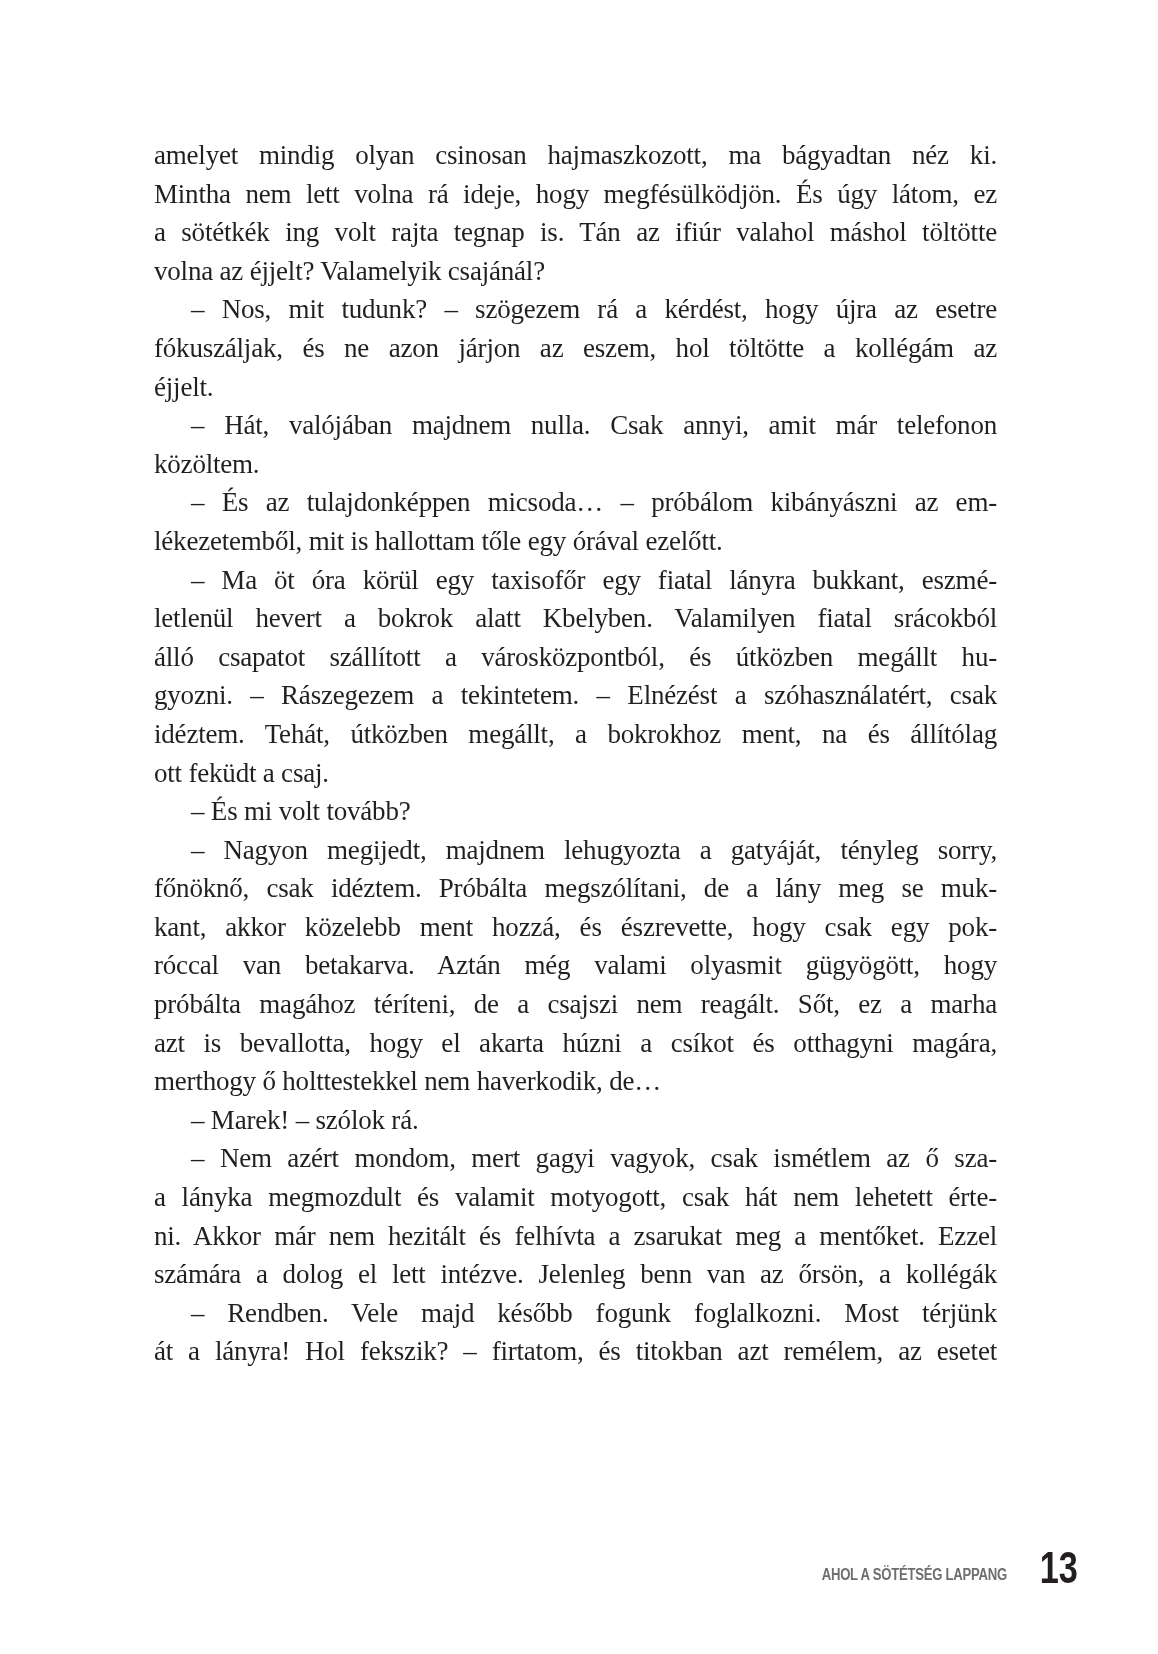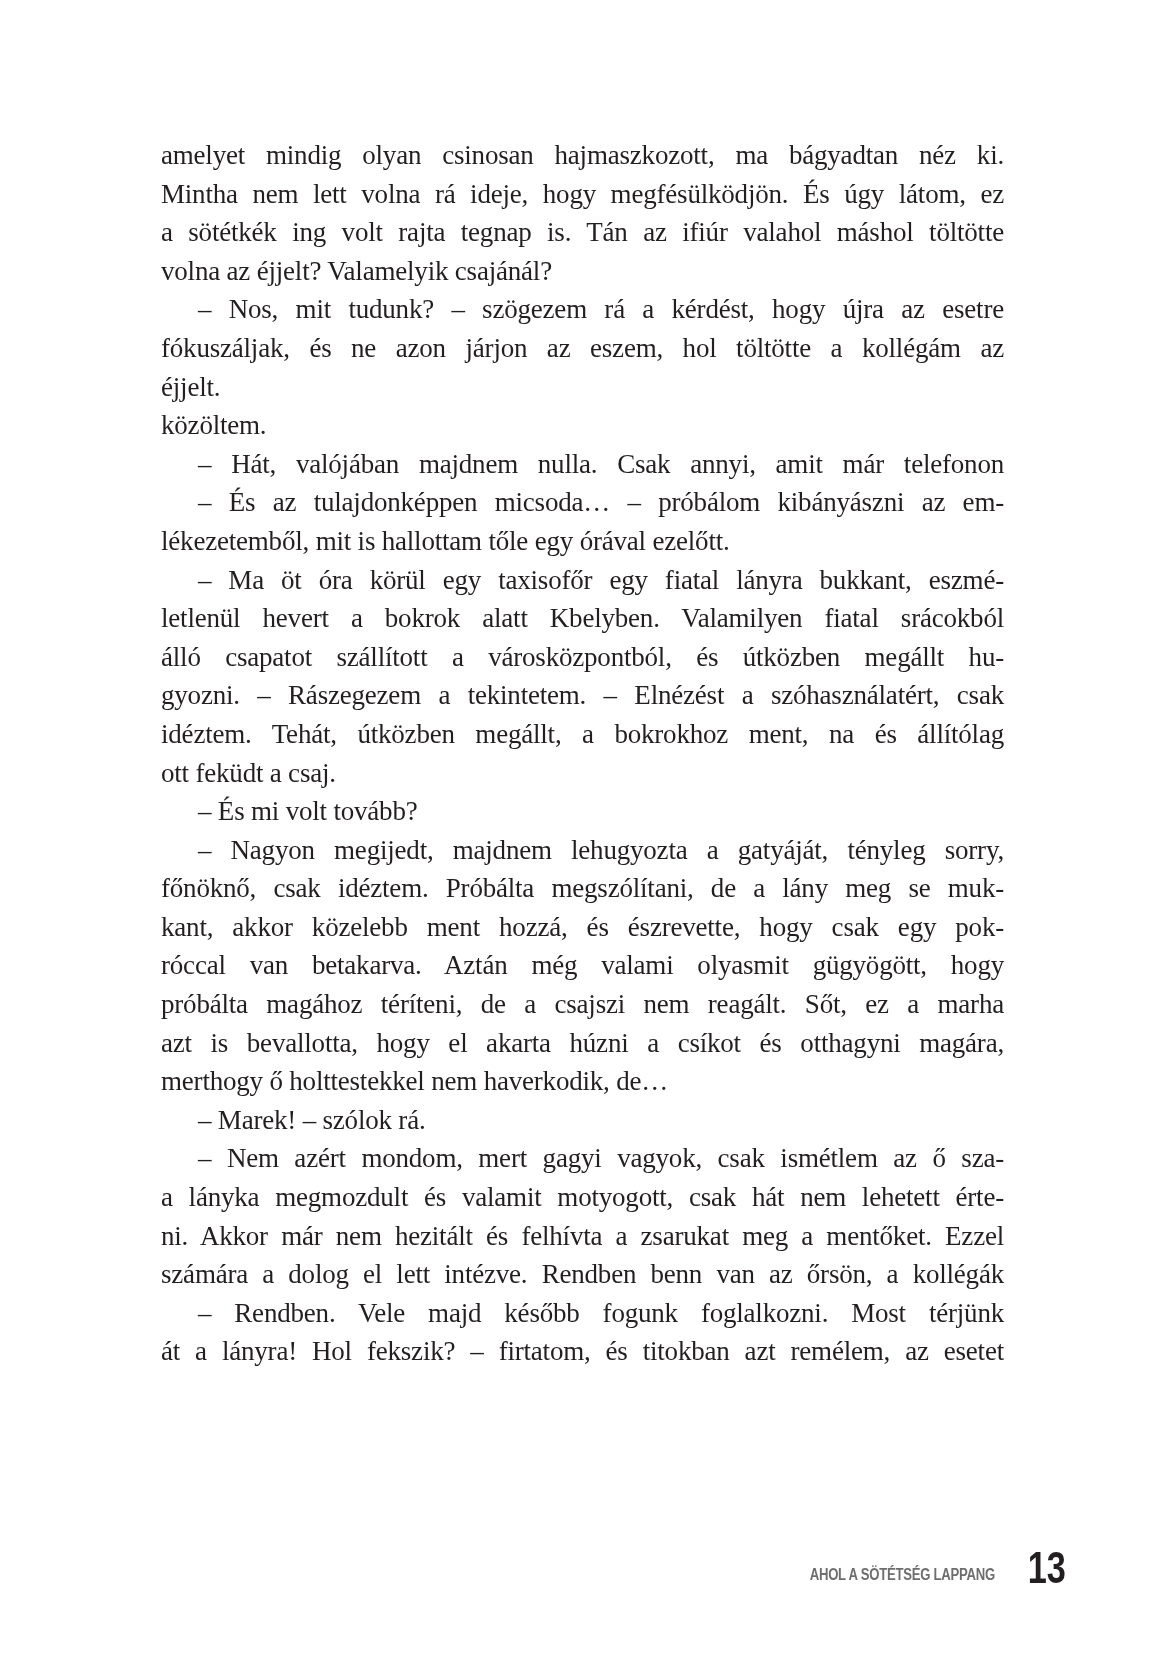--- a/index.html
+++ b/index.html
@@ -8,21 +8,21 @@
       background: #ffffff;
     }
     body {
       width: 1158px;
       height: 1654px;
       position: relative;
       overflow: hidden;
     }
     .page-body {
       position: absolute;
-      left: 161px;
+      left: 154px;
       top: 136px;
       width: 843px;
       font-family: "Liberation Serif", "DejaVu Serif", serif;
       font-size: 27px;
       line-height: 38.6px;
       color: #231f20;
       letter-spacing: -0.2px;
     }
     .para {
       margin: 0;
@@ -38,21 +38,21 @@
       text-align: justify;
       text-align-last: justify;
       white-space: nowrap;
     }
     .para .line.last {
       text-align-last: left;
     }
     .footer {
       position: absolute;
       top: 1548px;
-      right: 92px;
+      right: 80px;
       display: flex;
       align-items: flex-end;
       gap: 22px;
     }
     .running-title {
       font-family: "Liberation Sans", "DejaVu Sans", sans-serif;
       font-weight: bold;
       font-size: 16px;
       color: #6e6e6e;
       letter-spacing: -0.3px;
@@ -80,22 +80,22 @@
       <span class="line" style="text-indent: 0px;">Mintha nem lett volna rá ideje, hogy megfésülködjön. És úgy látom, ez</span>
       <span class="line" style="text-indent: 0px;">a sötétkék ing volt rajta tegnap is. Tán az ifiúr valahol máshol töltötte</span>
       <span class="line last" style="text-indent: 0px;">volna az éjjelt? Valamelyik csajánál?</span>
     </p>
     <p class="para indent">
       <span class="line">– Nos, mit tudunk? – szögezem rá a kérdést, hogy újra az esetre</span>
       <span class="line" style="text-indent: 0px;">fókuszáljak, és ne azon járjon az eszem, hol töltötte a kollégám az</span>
       <span class="line last" style="text-indent: 0px;">éjjelt.</span>
     </p>
     <p class="para indent">
+      <span class="line">– Hát, valójában majdnem nulla. Csak annyi, amit már telefonon</span>
       <span class="line last" style="text-indent: 0px;">közöltem.</span>
-      <span class="line">– Hát, valójában majdnem nulla. Csak annyi, amit már telefonon</span>
     </p>
     <p class="para indent">
       <span class="line">– És az tulajdonképpen micsoda… – próbálom kibányászni az em-</span>
       <span class="line last" style="text-indent: 0px;">lékezetemből, mit is hallottam tőle egy órával ezelőtt.</span>
     </p>
     <p class="para indent">
       <span class="line">– Ma öt óra körül egy taxisofőr egy fiatal lányra bukkant, eszmé-</span>
       <span class="line" style="text-indent: 0px;">letlenül hevert a bokrok alatt Kbelyben. Valamilyen fiatal srácokból</span>
       <span class="line" style="text-indent: 0px;">álló csapatot szállított a városközpontból, és útközben megállt hu-</span>
       <span class="line" style="text-indent: 0px;">gyozni. – Rászegezem a tekintetem. – Elnézést a szóhasználatért, csak</span>
@@ -114,21 +114,21 @@
       <span class="line" style="text-indent: 0px; font-family: Liberation Serif, serif;">azt is bevallotta, hogy el akarta húzni a csíkot és otthagyni magára,</span>
       <span class="line last" style="text-indent: 0px;">merthogy ő holttestekkel nem haverkodik, de…</span>
     </p>
     <p class="para indent">
       <span class="line last">– Marek! – szólok rá.</span>
     </p>
     <p class="para indent">
       <span class="line">– Nem azért mondom, mert gagyi vagyok, csak ismétlem az ő sza-</span>
       <span class="line" style="text-indent: 0px;">a lányka megmozdult és valamit motyogott, csak hát nem lehetett érte-</span>
       <span class="line" style="text-indent: 0px;">ni. Akkor már nem hezitált és felhívta a zsarukat meg a mentőket. Ezzel</span>
-      <span class="line" style="text-indent: 0px;">számára a dolog el lett intézve. Rendben benn van az őrsön, a kollégák</span>
+      <span class="line" style="text-indent: 0px;">számára a dolog el lett intézve. Jelenleg benn van az őrsön, a kollégák</span>
     </p>
     <p class="para indent">
       <span class="line">– Rendben. Vele majd később fogunk foglalkozni. Most térjünk</span>
       <span class="line" style="text-indent: 0px;">át a lányra! Hol fekszik? – firtatom, és titokban azt remélem, az esetet</span>
     </p>
   </div>
 
 <div class="footer">
   <span class="running-title">AHOL A SÖTÉTSÉG LAPPANG</span>
   <span class="page-number">13</span>

